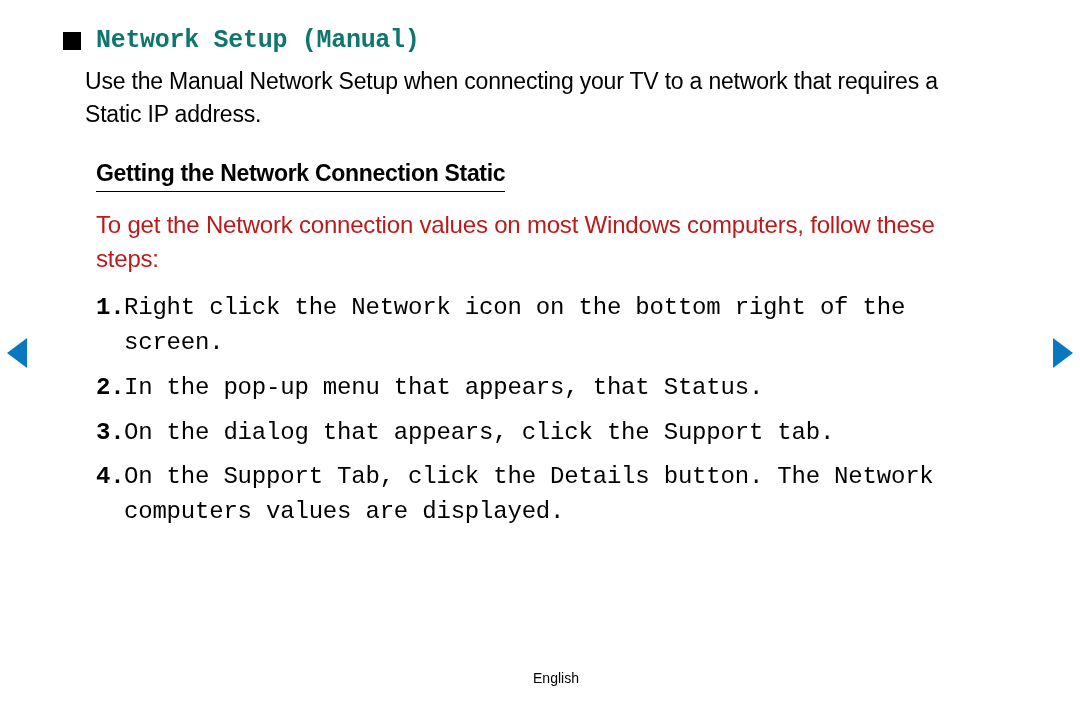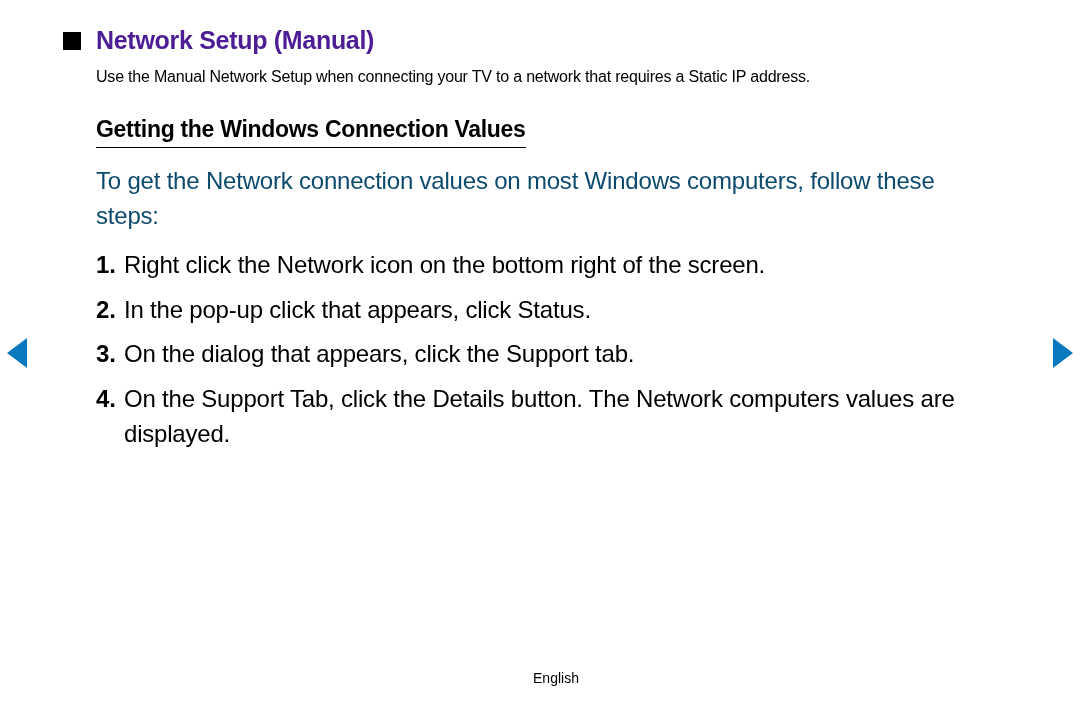--- a/index.html
+++ b/index.html
@@ -24,56 +24,58 @@
       margin-bottom: 10px;
     }
     .square-bullet {
       width: 18px;
       height: 18px;
       background: #000000;
       margin-right: 15px;
       flex-shrink: 0;
     }
     .section-title {
-      color: #4c1d95;
+      color: #0f766e;
       font-size: 25px;
       font-weight: bold;
       letter-spacing: -0.3px;
+      font-family: Liberation Mono, monospace;
     }
     .intro-text {
-      font-size: 16px;
+      font-size: 23px;
       color: #000000;
-      margin-left: 33px;
+      margin-left: 22px;
       line-height: 1.45;
       letter-spacing: -0.2px;
       margin-bottom: 28px;
     }
     .subsection-title {
       font-size: 23px;
       font-weight: bold;
       color: #000000;
       margin-left: 33px;
       display: inline-block;
       border-bottom: 1.5px solid #000000;
       padding-bottom: 4px;
       margin-bottom: 16px;
       letter-spacing: -0.3px;
     }
     .subsection-intro {
       font-size: 24px;
-      color: #0c4a6e;
+      color: #b91c1c;
       margin-left: 33px;
       line-height: 1.45;
       letter-spacing: -0.2px;
       margin-bottom: 14px;
     }
     .steps-list {
       margin-left: 33px;
       list-style: none;
       counter-reset: step;
+      font-family: Liberation Mono, monospace;
     }
     .steps-list li {
       font-size: 24px;
       color: #000000;
       line-height: 1.45;
       letter-spacing: -0.2px;
       margin-bottom: 10px;
       padding-left: 28px;
       position: relative;
     }
@@ -119,25 +121,25 @@
 <div class="nav-arrow nav-right"></div>
 
 <div class="content">
   <div class="section-header">
     <div class="square-bullet"></div>
     <div class="section-title">Network Setup (Manual)</div>
   </div>
   <div class="intro-text">Use the Manual Network Setup when connecting your TV to a network that requires a Static IP address.</div>
 
   <div>
-    <span class="subsection-title">Getting the Windows Connection Values</span>
+    <span class="subsection-title">Getting the Network Connection Static</span>
   </div>
   <div class="subsection-intro">To get the Network connection values on most Windows computers, follow these steps:</div>
 
   <ol class="steps-list">
     <li>Right click the Network icon on the bottom right of the screen.</li>
-    <li>In the pop-up click that appears, click Status.</li>
+    <li>In the pop-up menu that appears, that Status.</li>
     <li>On the dialog that appears, click the Support tab.</li>
     <li>On the Support Tab, click the Details button. The Network computers values are displayed.</li>
   </ol>
 </div>
 
 <div class="footer-lang">English</div>
 
 </body></html>

